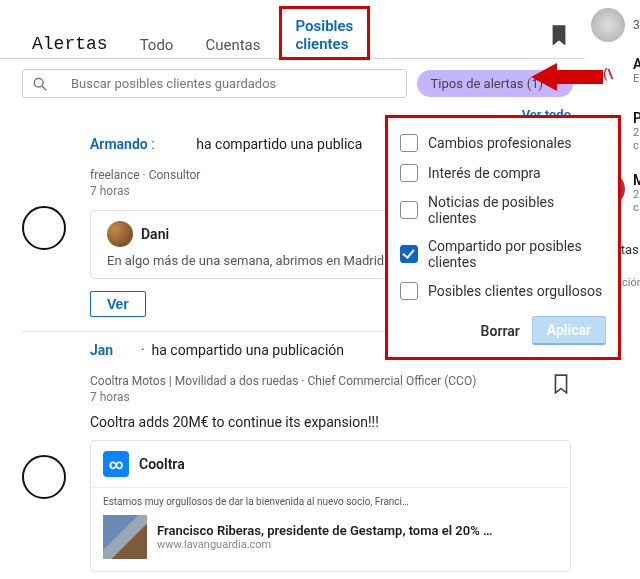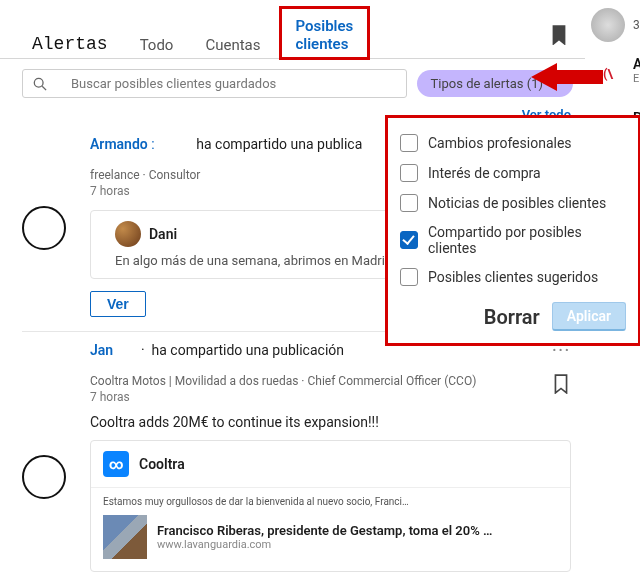--- a/index.html
+++ b/index.html
@@ -14,40 +14,40 @@
   .tab.boxed { border: 3px solid #d50000; margin-bottom: -2px; }
   .bookmark-tab { margin-left: auto; padding: 8px 8px 10px; }
   .filterbar { display: flex; gap: 10px; padding: 10px 12px 8px 22px; align-items: center; position: relative; }
   .search { flex: 1; display: flex; align-items: center; gap: 24px; border: 1px solid #cfcfcf; border-radius: 3px; padding: 6px 10px; color: #777; font-size: 13px; }
   .search svg { width: 14px; height: 14px; fill: #666; }
   .pill { background: #c4b5fd; border-radius: 18px; padding: 6px 14px; font-size: 13px; color: #444; display: flex; align-items: center; gap: 6px; cursor: pointer; }
   .pill svg { width: 10px; height: 10px; fill: #555; }
   .arrow { position: absolute; right: -18px; top: 0px; }
   .vertodo { text-align: right; padding: 0 14px 4px 0; }
   .vertodo a { color: #0a66c2; font-weight: 600; font-size: 13px; }
-  .dropdown { position: absolute; top: 115px; left: 385px; width: 256px; background: #fff; border: 3px solid #d50000; padding: 10px 12px 12px; z-index: 20; }
+  .dropdown { position: absolute; top: 115px; left: 385px; width: 236px; background: #fff; border: 3px solid #d50000; padding: 10px 12px 12px; z-index: 20; }
   .chk { display: flex; align-items: center; gap: 10px; padding: 6px 0; font-size: 14px; color: #333; }
   .box { width: 18px; height: 18px; border: 1px solid #8a8a8a; border-radius: 3px; flex-shrink: 0; }
   .box.checked { background: #0a66c2; border-color: #0a66c2; position: relative; }
   .box.checked::after { content: ""; position: absolute; left: 4px; top: 1px; width: 5px; height: 9px; border: solid #fff; border-width: 0 2px 2px 0; transform: rotate(40deg); }
   .dd-actions { display: flex; justify-content: flex-end; gap: 12px; align-items: center; margin-top: 10px; }
-  .clear { color: #333; font-size: 20px; font-weight: 600; cursor: pointer; }
+  .clear { color: #333; font-size: 14px; font-weight: 600; cursor: pointer; }
   .apply { background: #bcdcf5; color: #fff; font-weight: 600; padding: 5px 14px; border-radius: 3px; font-size: 14px; border: 1px solid #9fc8ea; border-bottom: 2px solid #7bb5e0; }
   .feed { padding: 0 0 0 22px; }
   .card { display: flex; gap: 24px; border-bottom: 1px solid #e6e6e6; padding: 10px 14px 14px 0; position: relative; align-items: center; }
   .avatar { width: 44px; height: 44px; border-radius: 50%; border: 2px solid #111; background: #fff; flex-shrink: 0; margin-top: 2px; }
   .card-body { flex: 1; min-width: 0; }
   .headline { font-size: 14px; }
   .headline .name { color: #0a66c2; font-weight: 600; }
   .headline .dot { color: #0a66c2; }
   .meta { color: #666; font-size: 12px; margin-top: 16px; }
   .time { color: #777; font-size: 12px; margin-top: 2px; }
   .more { color: #888; letter-spacing: 2px; font-weight: 700; position: absolute; right: 14px; top: 10px; cursor: pointer; }
   .bookmark { position: absolute; right: 16px; top: 42px; }
-  .quote { border: 1px solid #e2e2e2; border-radius: 4px; margin-top: 12px; padding: 10px 24px; }
+  .quote { border: 1px solid #e2e2e2; border-radius: 4px; margin-top: 12px; padding: 10px 16px; }
   .quote-head { display: flex; align-items: center; gap: 8px; }
   .qa { width: 26px; height: 26px; border-radius: 50%; background: radial-gradient(circle at 30% 30%, #c28a4a, #6b3b1a); flex-shrink: 0; }
   .quote-head .qn { font-weight: 600; font-size: 14px; }
   .quote-text { color: #555; font-size: 13px; margin-top: 6px; white-space: nowrap; overflow: hidden; text-overflow: ellipsis; }
   .post-text { font-size: 14px; margin-top: 10px; color: #222; }
   .link-card { border: 1px solid #e2e2e2; border-radius: 4px; margin-top: 10px; }
   .lc-top { display: flex; align-items: center; gap: 10px; padding: 10px 12px; border-bottom: 1px solid #eee; }
   .lc-icon { width: 26px; height: 26px; border-radius: 4px; background: #0a84ff; display: flex; align-items: center; justify-content: center; color: #fff; font-weight: 700; font-size: 14px; }
   .lc-title { font-weight: 600; font-size: 14px; }
   .lc-sub { color: #555; font-size: 10px; padding: 8px 12px 0 12px; white-space: nowrap; overflow: hidden; text-overflow: ellipsis; }
@@ -218,20 +218,20 @@
       <div class="chk">
         <div class="box"></div>
         <span>Noticias de posibles clientes</span>
       </div>
       <div class="chk">
         <div class="box checked"></div>
         <span>Compartido por posibles clientes</span>
       </div>
       <div class="chk">
         <div class="box"></div>
-        <span>Posibles clientes sugeridos</span>
+        <span>Posibles clientes orgullosos</span>
       </div>
     </div>
   <div class="dd-actions">
     <span class="clear">Borrar</span>
     <span class="apply">Aplicar</span>
   </div>
 </div>
 
 </body></html>

